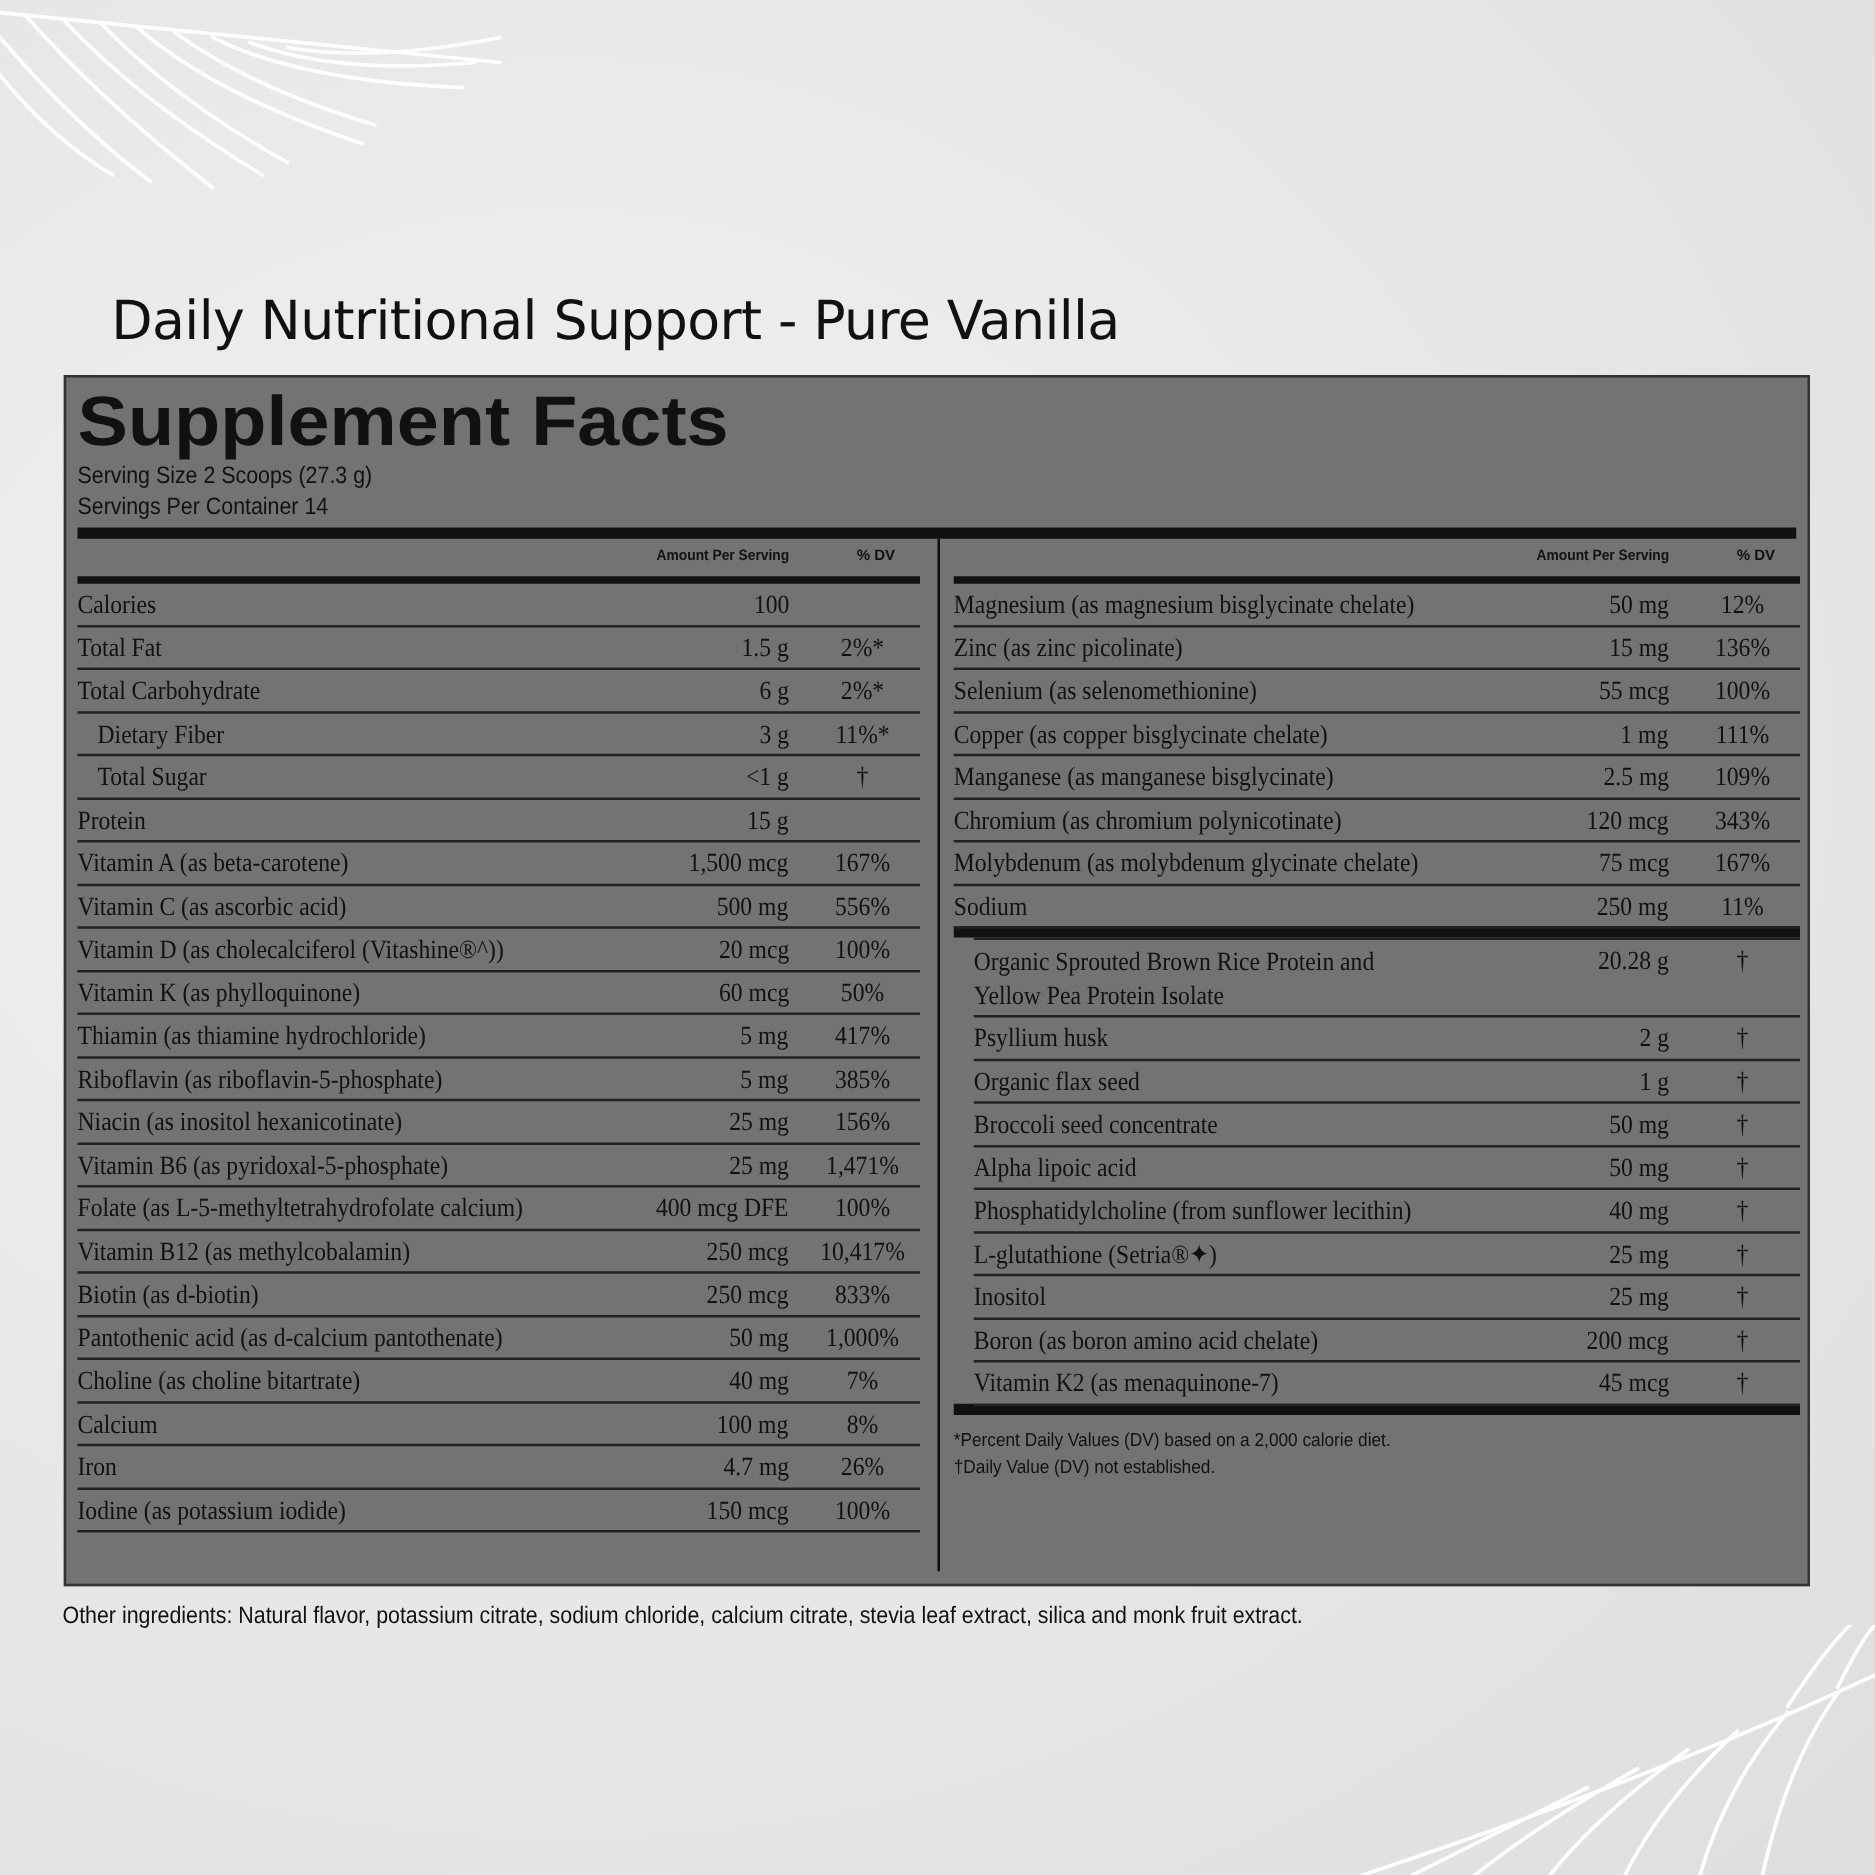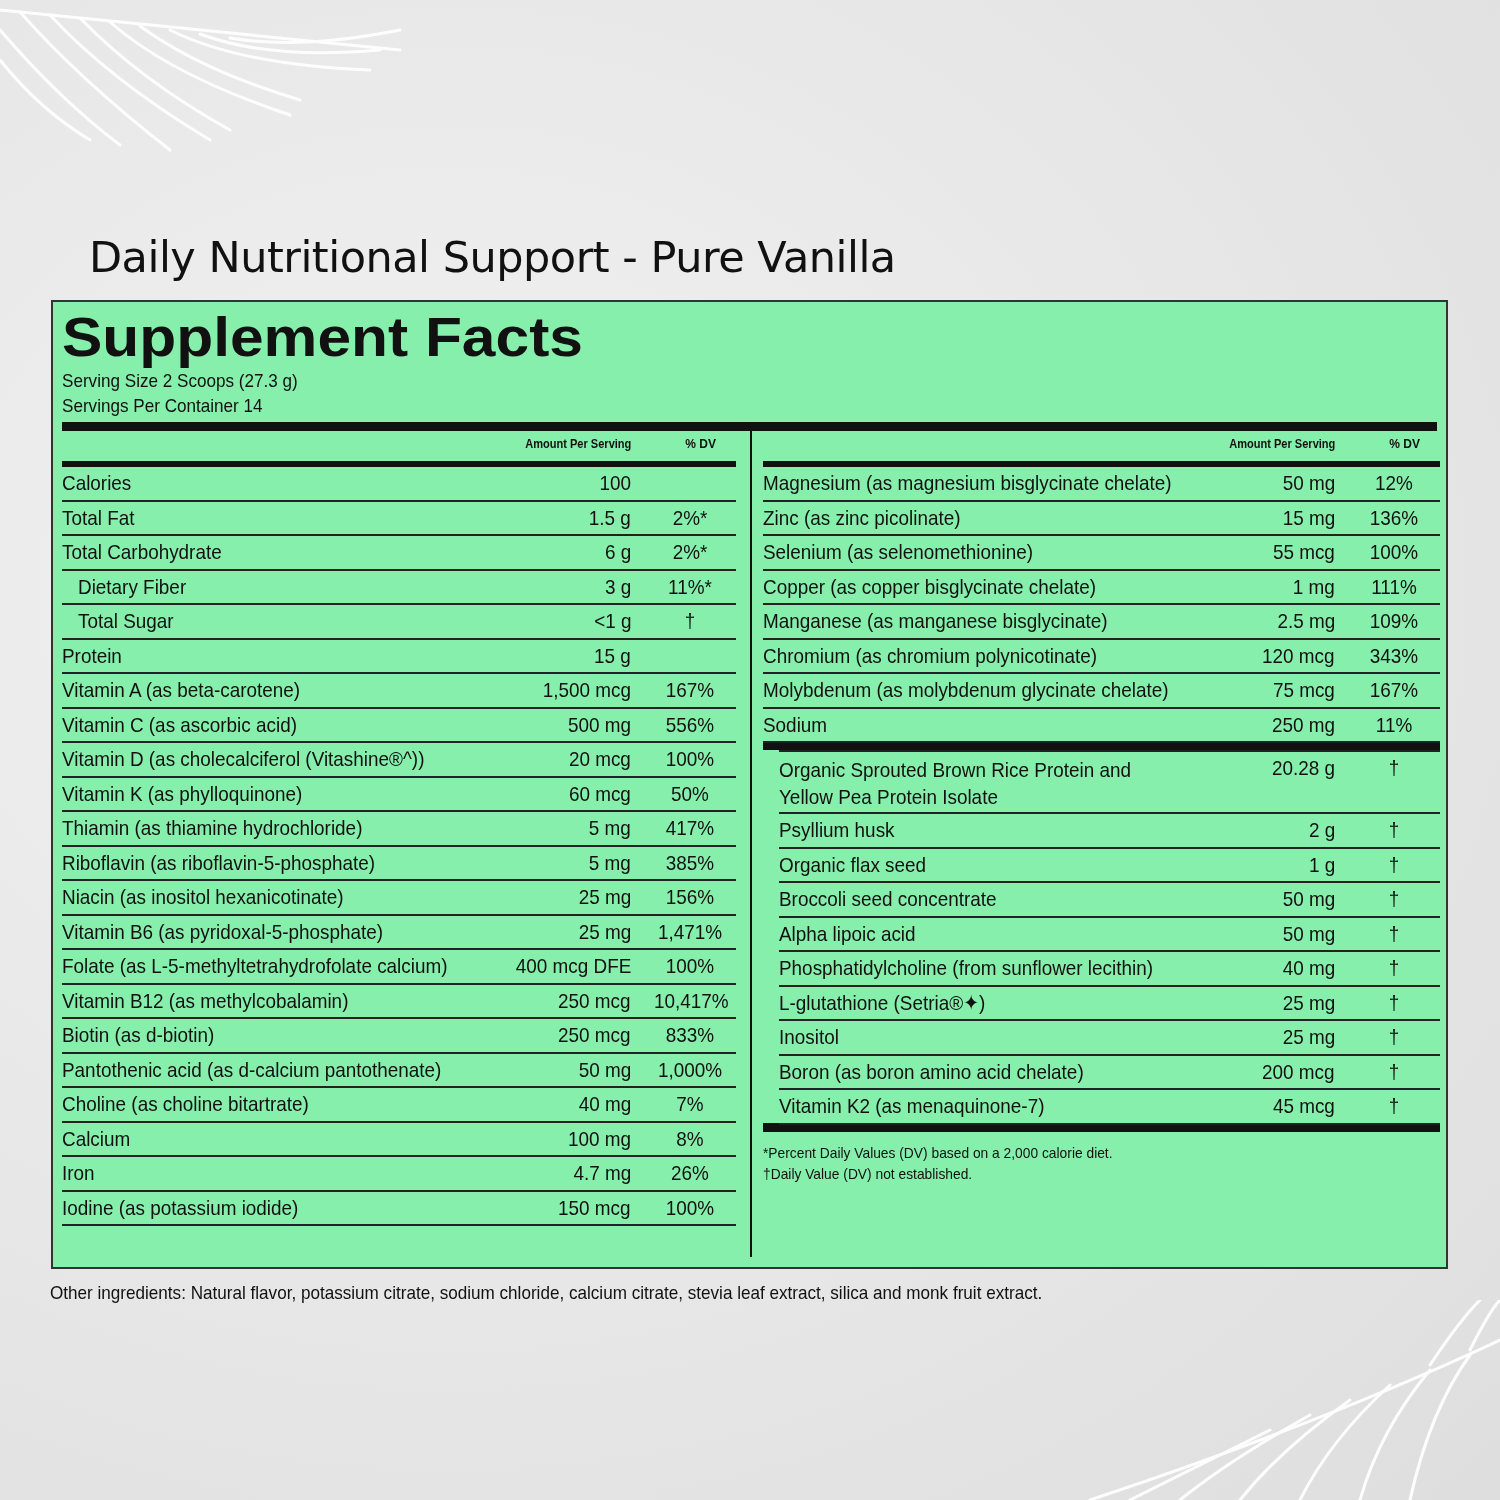--- a/index.html
+++ b/index.html
@@ -2,33 +2,33 @@
 <html><head>
 <meta charset="utf-8">
 <style>
   html,body{margin:0;padding:0;}
   body{width:1500px;height:1500px;position:relative;overflow:hidden;
     background:#e9e9e9;
     background-image:radial-gradient(ellipse at 30% 40%, #f2f2f2 0%, #e6e6e6 60%, #dedede 100%);
     font-family:"Liberation Sans", sans-serif;color:#111;}
   .leaf{position:absolute;pointer-events:none;opacity:.95;}
   .page-title{position:absolute;left:73px;top:232px;font-family:"DejaVu Sans", sans-serif;font-size:43px;color:#111;letter-spacing:-0.5px;margin-left:16px;}
-  .panel{position:absolute;left:51px;top:300px;width:1397px;height:969px;background:#86efac;border:2px solid #333;box-sizing:border-box;}
+  .panel{position:absolute;left:51px;top:300px;width:1397px;height:969px;background:#737373;border:2px solid #333;box-sizing:border-box;}
   .sf-title{position:absolute;left:9px;top:2px;font-family:"Liberation Sans", sans-serif;font-weight:bold;font-size:56px;letter-spacing:0px;transform:scaleX(1.08);transform-origin:left;}
   .serving{position:absolute;left:9px;top:66px;font-size:19px;line-height:25px;transform:scaleX(.9);transform-origin:left;}
   .topbar{position:absolute;left:9px;right:9px;top:120px;height:9px;background:#111;}
   .col{position:absolute;top:129px;}
   .col.left{left:9px;width:674px;}
   .col.right{left:710px;width:677px;}
   .vdiv{position:absolute;left:697px;top:129px;width:2px;height:826px;background:#111;}
   .hdr{height:30px;position:relative;font-weight:bold;font-size:12px;}
   .hdr .amt{position:absolute;right:105px;top:6px;transform:scaleX(.92);transform-origin:right;}
   .hdr .dv{position:absolute;right:20px;top:6px;}
   .thick{height:6px;background:#111;}
-  .row{position:relative;height:32.5px;border-bottom:2px solid #222;font-size:21px;}
+  .row{position:relative;height:32.5px;border-bottom:2px solid #222;font-size:21px;font-family:Liberation Serif, serif;}
   .row span{position:absolute;top:4px;white-space:nowrap;transform:scaleX(.9);}
   .row .nm{left:0;transform-origin:left;}
   .row .am{right:105px;transform-origin:right;}
   .row .pc{right:6px;width:80px;text-align:center;transform-origin:center;}
   .row.indent .nm{left:16px;}
   .row.tall{height:60px;}
   .row.tall .nm{white-space:normal;width:400px;line-height:27px;}
   .section-label{height:38px;font-weight:bold;font-size:20px;position:relative;}
   .section-label span{position:absolute;left:2px;top:10px;transform:scaleX(.92);transform-origin:left;}
   .footnotes{font-size:15px;line-height:21px;margin-top:10px;transform:scaleX(.92);transform-origin:left;}

